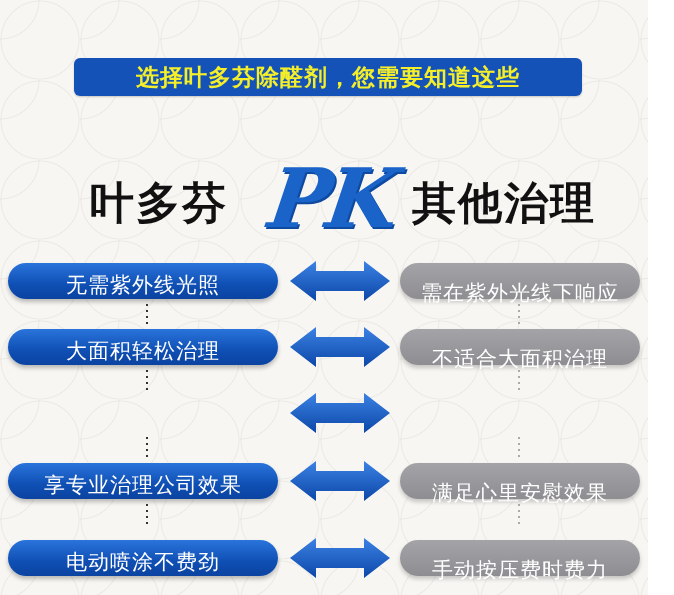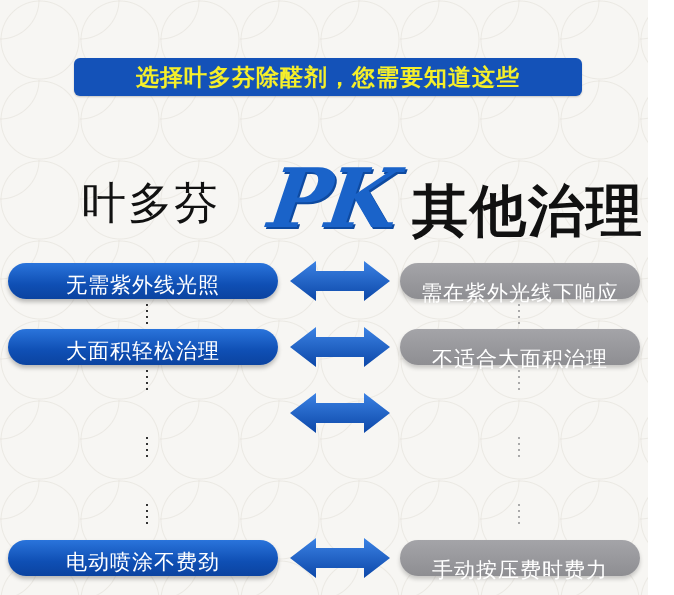--- a/index.html
+++ b/index.html
@@ -7,22 +7,22 @@
   .canvas{position:absolute;left:0;top:0;width:648px;height:595px;
     background-color:#f7f6f3;
     background-image:
       radial-gradient(circle at 0 0, transparent 38px, rgba(225,222,214,0.55) 39px, transparent 40px),
       radial-gradient(circle at 40px 40px, transparent 38px, rgba(225,222,214,0.55) 39px, transparent 40px);
     background-size:80px 80px;}
   .banner{position:absolute;left:74px;top:58px;width:508px;height:38px;background:#1452b8;border-radius:6px;
     display:flex;align-items:center;justify-content:center;box-shadow:0 1px 2px rgba(0,0,0,0.2);}
   .banner span{color:#f5ef2a;font-weight:bold;font-size:23px;letter-spacing:1px;}
   .vs{position:absolute;left:0;top:140px;width:648px;height:110px;}
-  .vs .left{position:absolute;left:82px;top:34px;font-size:44px;color:#111;font-weight:normal;letter-spacing:2px;}
-  .vs .right{position:absolute;left:412px;top:34px;font-size:56px;color:#111;font-weight:bold;letter-spacing:2px;}
+  .vs .left{position:absolute;left:90px;top:34px;font-size:44px;color:#111;font-weight:bold;letter-spacing:2px;}
+  .vs .right{position:absolute;left:412px;top:34px;font-size:44px;color:#111;font-weight:bold;letter-spacing:2px;}
   .vs .pk{position:absolute;left:270px;top:10px;font-size:82px;font-weight:bold;font-style:italic;color:#1a63c9;
     font-family:"DejaVu Serif",serif;letter-spacing:-4px;transform:skewX(-8deg);text-shadow:2px 2px 0 #0e4aa0;}
   .row{position:absolute;left:0;width:648px;height:38px;}
   .pill-l{position:absolute;left:8px;top:0;width:270px;height:36px;border-radius:18px;
     background:linear-gradient(#2a74db,#0f4fb4 60%,#0b43a0);box-shadow:0 3px 4px rgba(0,0,0,0.25);
     display:flex;align-items:flex-end;justify-content:center;}
   .pill-l span{color:#fff;font-size:21px;letter-spacing:1px;}
   .pill-r{position:absolute;left:400px;top:0;width:240px;height:36px;border-radius:18px;
     background:linear-gradient(#a4a4a8,#8e8e92);box-shadow:0 3px 4px rgba(0,0,0,0.2);
     display:flex;align-items:center;justify-content:center;}
@@ -82,20 +82,31 @@
   <div class="dots r" style="top:368px;"></div>
 
   <div class="row" style="top:395px;">
     <svg class="arrow" viewBox="0 0 100 48">
       <polygon points="0,24 26,4 26,14 74,14 74,4 100,24 74,44 74,34 26,34 26,44" fill="url(#ag)"></polygon>
     </svg>
   </div>
   <div class="dots l" style="top:435px;"></div>
   <div class="dots r" style="top:435px;"></div>
 
+  <div class="row" style="top:463px;">
+    <div class="pill-l">
+        <span>享专业治理公司效果</span>
+      </div>
+    <svg class="arrow" viewBox="0 0 100 48">
+      <polygon points="0,24 26,4 26,14 74,14 74,4 100,24 74,44 74,34 26,34 26,44" fill="url(#ag)"></polygon>
+    </svg>
+    <div class="pill-r">
+        <span>满足心里安慰效果</span>
+      </div>
+  </div>
   <div class="dots l" style="top:502px;"></div>
   <div class="dots r" style="top:502px;"></div>
 
   <div class="row" style="top:540px;">
     <div class="pill-l">
         <span>电动喷涂不费劲</span>
       </div>
     <svg class="arrow" viewBox="0 0 100 48">
       <polygon points="0,24 26,4 26,14 74,14 74,4 100,24 74,44 74,34 26,34 26,44" fill="url(#ag)"></polygon>
     </svg>

